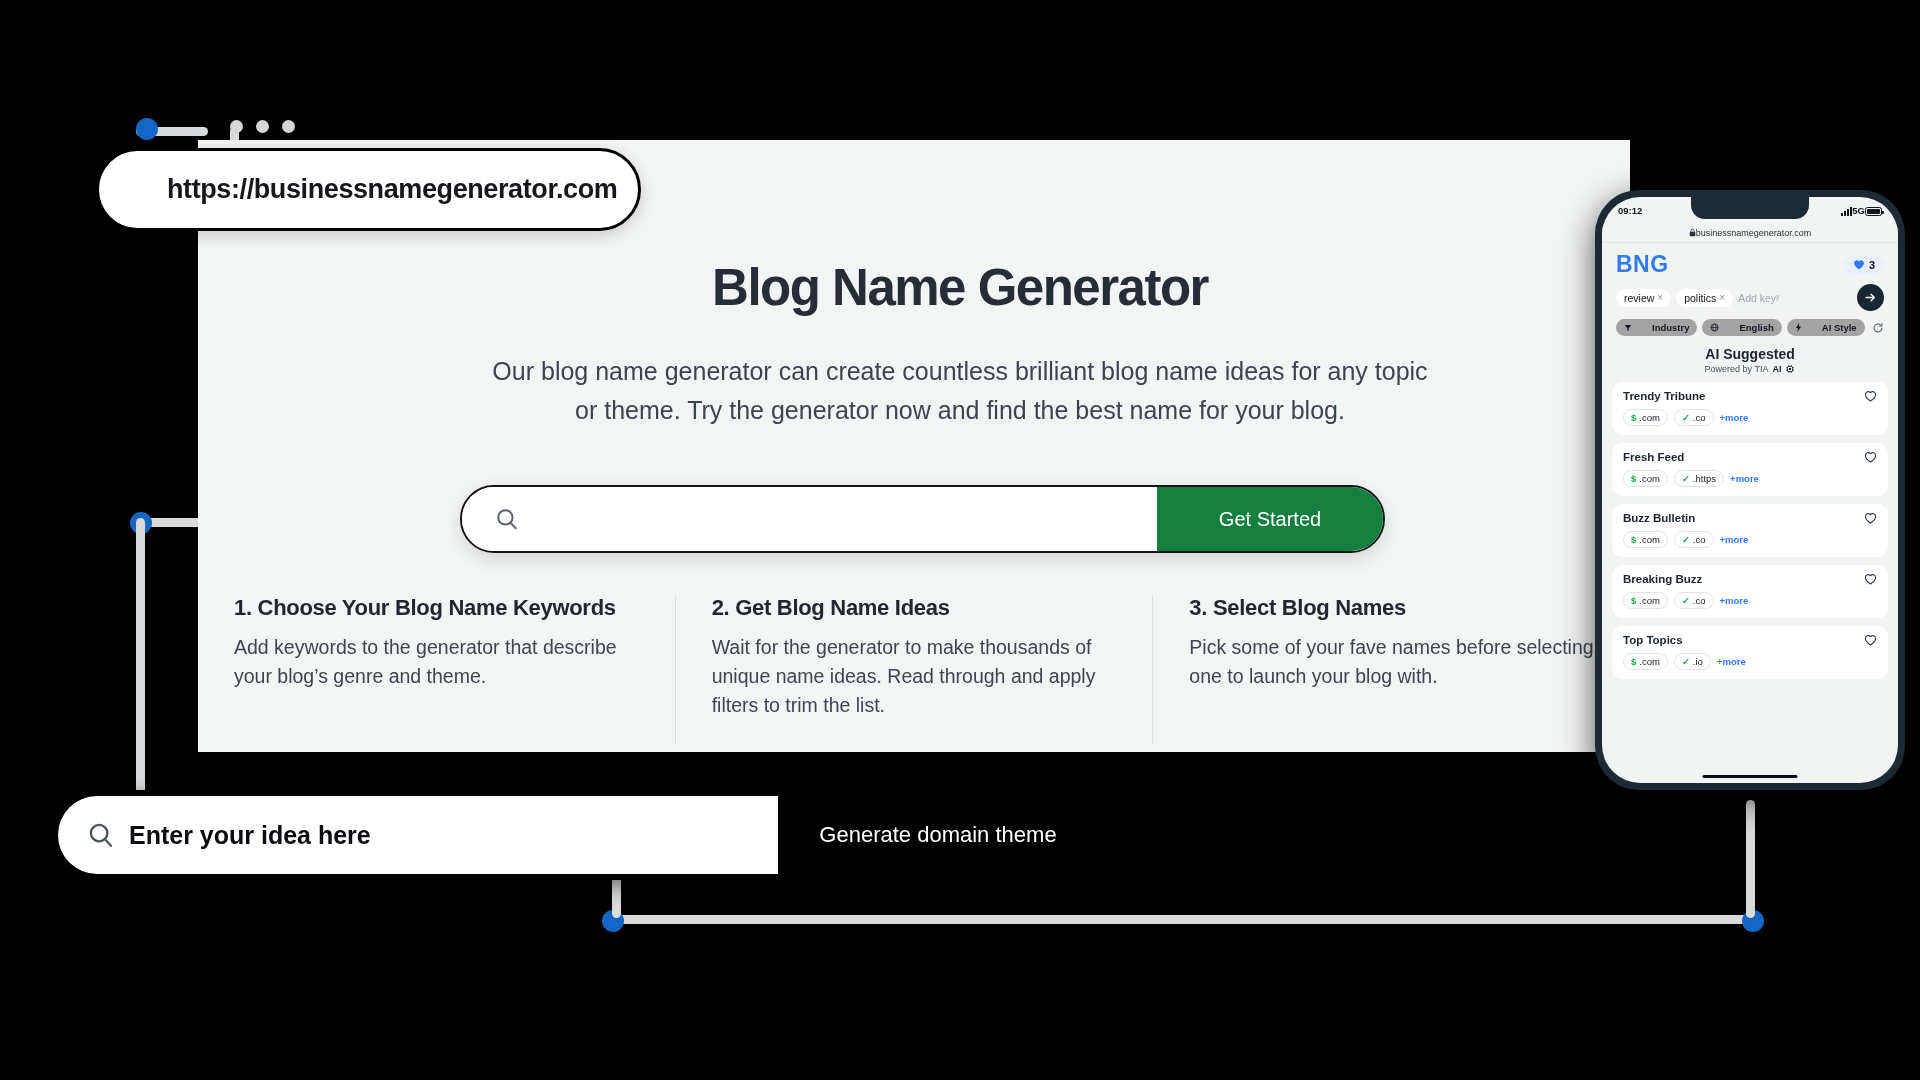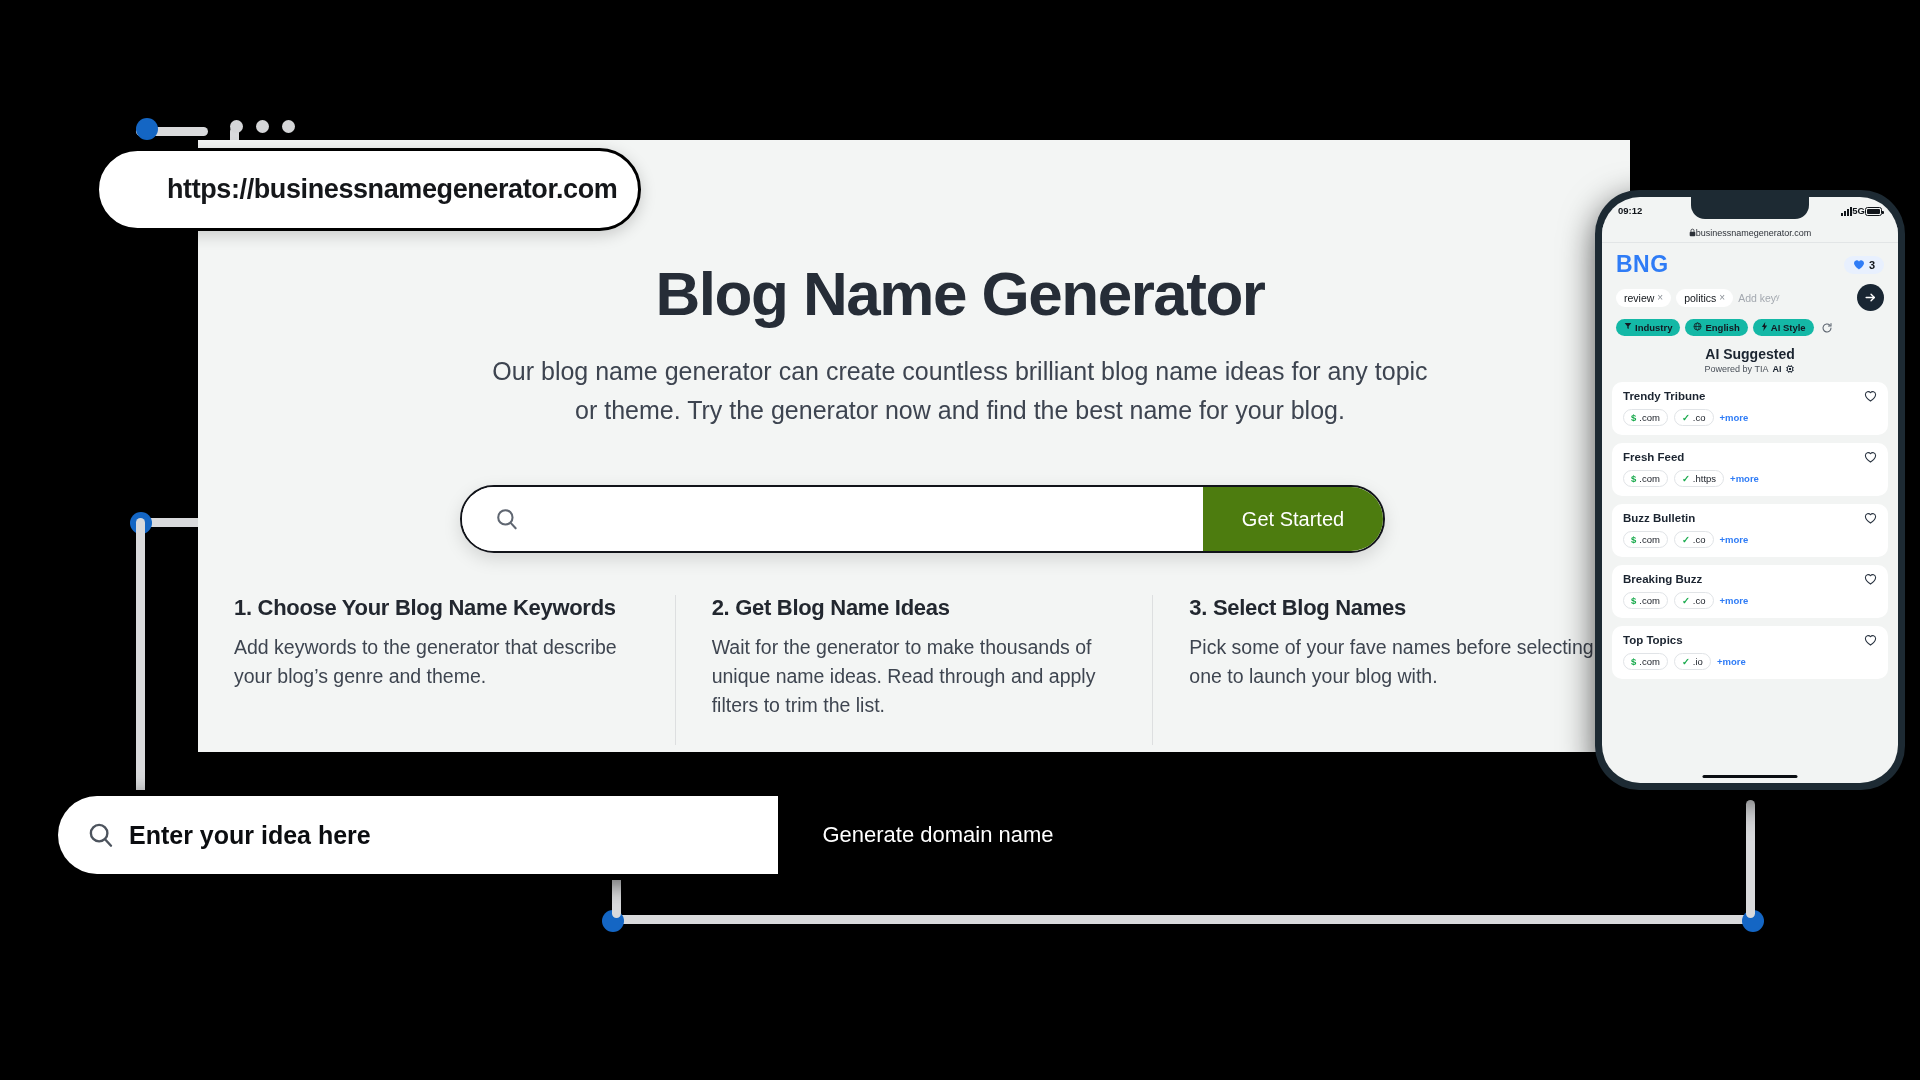--- a/index.html
+++ b/index.html
@@ -21,31 +21,31 @@
                     background:#d5d6d8; }
 
   .urlbar { position:absolute; left:96px; top:148px; width:545px; height:83px;
             background:#fff; border-radius:42px; display:flex; align-items:center;
             padding-left:68px; box-shadow:0 4px 16px rgba(0,0,0,.18);
             border:3px solid #000; }
   .urlbar span { font-size:27px; font-weight:bold; color:#15171a; letter-spacing:-.4px; }
 
   
   h1.hero { position:absolute; left:0; top:258px; width:1920px; text-align:center;
-            font-size:62px; font-weight:800; color:#262d37; letter-spacing:-1.5px; }
+            font-size:51px; font-weight:800; color:#262d37; letter-spacing:-1.5px; }
   .hero-sub { position:absolute; left:360px; top:352px; width:1200px; text-align:center;
               font-size:25px; line-height:39px; color:#3d4450; font-weight:400; }
 
   
   .searchwrap { position:absolute; left:460px; top:485px; width:925px; height:68px;
      border-radius:36px; background:#fff; border:2px solid #12141a; display:flex;
      overflow:hidden; box-shadow:0 6px 18px rgba(0,0,0,.13); }
   .searchwrap .sfield { flex:1; display:flex; align-items:center; padding-left:32px;
      background:#fff; }
-  .searchwrap .sbtn { width:180px; background:#4d7c0f; color:#fff; display:flex;
+  .searchwrap .sbtn { width:226px; background:#15803d; color:#fff; display:flex;
      align-items:center; justify-content:center; font-size:20px; }
 
   
   .steps { position:absolute; left:198px; top:595px; width:1432px; height:150px;
            display:flex; }
   .step { flex:1; padding:0 36px; }
   .step:nth-child(2){ border-left:1px solid #dddfe0; }
   .step:nth-child(3){ border-left:1px solid #dddfe0; }
   .step h3 { font-size:22px; font-weight:800; color:#22272f; margin-bottom:12px;
              letter-spacing:-.3px; }
@@ -94,22 +94,22 @@
   .kchip { background:#fff; border-radius:11px; padding:3px 8px; font-size:10.5px;
      color:#11151a; display:flex; align-items:center; gap:3px; white-space:nowrap; }
   .kchip b { color:#8b9097; font-weight:normal; font-size:10px; }
   .kph { font-size:10.5px; color:#a3a8af; white-space:nowrap; overflow:hidden;
      flex:1; }
   .gobtn { width:27px; height:27px; border-radius:50%; background:#192633; color:#fff;
      display:flex; align-items:center; justify-content:center; font-size:13px;
      flex-shrink:0; }
 
   .filterrow { display:flex; align-items:center; gap:5px; padding:8px 14px 10px; }
-  .fchip { background:#14b8a6; border-radius:10px; padding:3px 8px; font-size:9.5px;
-     font-weight:bold; color:#131922; display:flex; gap:3px;
+  .fchip { background:#a3a3a3; border-radius:10px; padding:3px 8px; font-size:9.5px;
+     font-weight:bold; color:#131922; display:flex; align-items:center; gap:20px;
      white-space:nowrap;}
   .refresh { font-size:13px; color:#5b636e; margin-left:2px; }
 
   .ai-head { text-align:center; padding-bottom:8px; }
   .ai-head .t { font-size:14px; font-weight:800; color:#1b2430; }
   .ai-head .s { font-size:9px; color:#4a5059; margin-top:2px;
      display:flex; align-items:center; justify-content:center; gap:4px;}
   .ai-head .s b{font-weight:bold;color:#1b2430;}
 
   .cards { padding:0 10px; display:flex; flex-direction:column; gap:8px; }
@@ -195,21 +195,21 @@
   <div class="botbar">
     <div class="bfield">
       <span>
         <svg width="30" height="30" viewBox="0 0 24 24" fill="none" stroke="#4d545e" stroke-width="1.9">
           <circle cx="10.5" cy="10.5" r="6.6"></circle>
             <line x1="15.4" y1="15.6" x2="20" y2="20.6" stroke-linecap="round"></line>
         </svg>
       </span>
       <span>Enter your idea here</span>
     </div>
-    <div class="bbtn">Generate domain name</div>
+    <div class="bbtn">Generate domain theme</div>
   </div>
 
   <div class="phone">
     <div class="phone-inner">
       <div class="notch"></div>
 
       <div class="statusbar">
         <span>09:12</span>
         <span class="status-right">
           <span class="bars">

